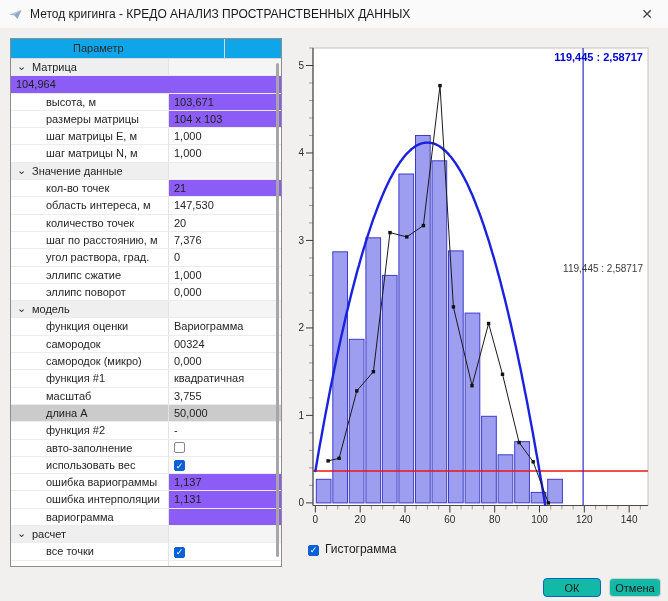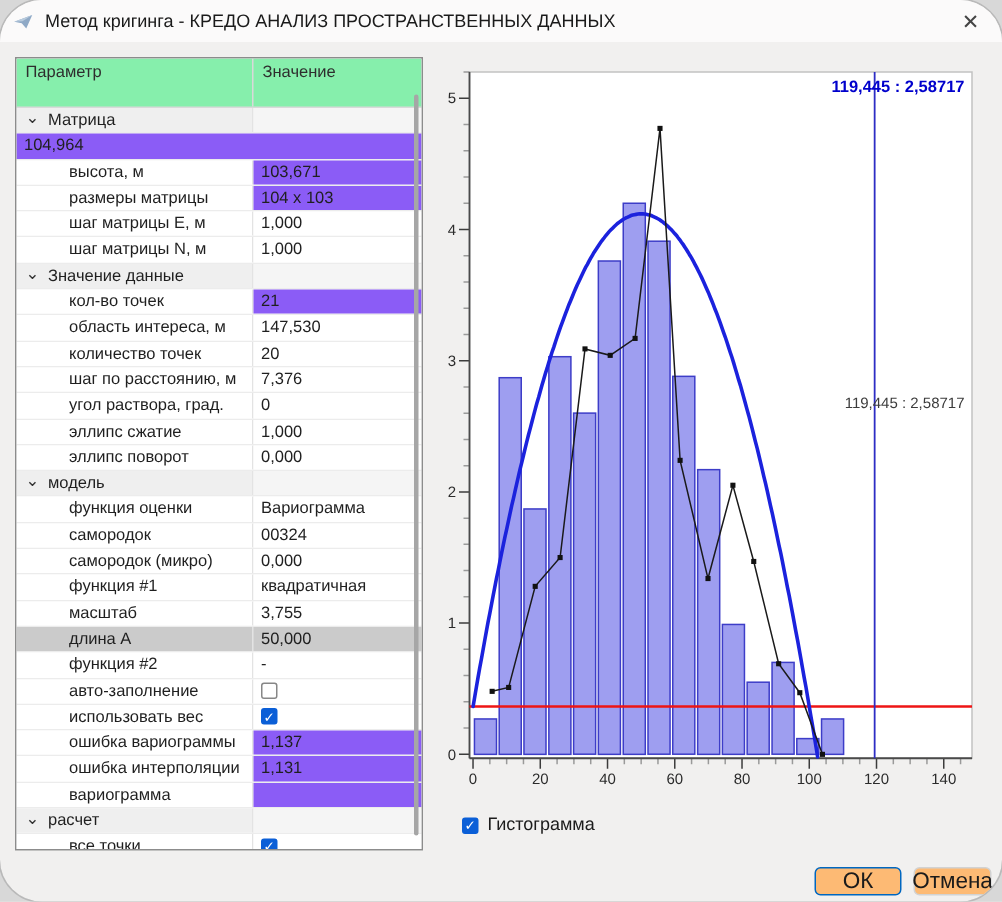--- a/index.html
+++ b/index.html
@@ -1,29 +1,28 @@
 <!DOCTYPE html>
 <html><head>
 <meta charset="utf-8">
 <style>
   html,body{margin:0;padding:0;background:#d8d8d8;}
   .dialog{
     position:relative;width:668px;height:601px;background:#f1f0ef;
     font-family:"Liberation Sans",sans-serif;color:#1f1f1f;overflow:hidden;
     outline:1px solid #b9b9b9;
-    border-radius:28px;
   }
   
   .titlebar{position:absolute;left:0;top:0;width:668px;height:28px;background:#fbfafa;}
   .app-icon{position:absolute;left:9px;top:7px;width:14px;height:14px;}
   .title-text{position:absolute;left:30px;top:7px;font-size:12px;color:#1a1a1a;white-space:nowrap;}
   .close-btn{position:absolute;right:6px;top:3px;width:30px;height:22px;display:flex;align-items:center;justify-content:center;font-size:14px;color:#444;cursor:pointer;}
   
   .ptable{position:absolute;left:10px;top:38px;width:272px;height:529px;background:#fff;border:1px solid #8c8c8c;box-sizing:border-box;overflow:hidden;font-size:11px;}
-  .thead{display:flex;height:33px;border-bottom:1px solid #d9d9d9;background:#86efac;box-sizing:border-box;justify-content:center;}
+  .thead{display:flex;height:20px;border-bottom:1px solid #d9d9d9;background:#0ea5e9;box-sizing:border-box;justify-content:center;}
   .thead .hcell{line-height:19px;color:#2e2e2e;overflow:hidden;white-space:nowrap;}
   .thead .h1{width:158px;padding-left:6px;border-right:1px solid #d9d9d9;box-sizing:border-box;}
   .thead .h2{flex:1;padding-left:6px;}
   .trow{display:flex;height:17.3px;box-sizing:border-box;border-bottom:1px solid #ececec;}
   .pcell{width:158px;padding-left:35px;box-sizing:border-box;background:#fff;border-right:1px solid #e3e3e3;overflow:hidden;white-space:nowrap;line-height:16px;}
   .vcell{flex:1;padding-left:5px;overflow:hidden;white-space:nowrap;line-height:16px;}
   .vcell.ro{background:#8b5cf6;}
   .vcell.ed{background:#fff;}
   .secp{display:flex;background:#efefef;padding-left:6px;gap:6px;}
   .secv{background:#f5f5f5;}
@@ -31,42 +30,41 @@
   .sel .pcell,.sel .vcell{background:#cbcbcb !important;}
   .cb{width:11px;height:11px;margin-top:2px;border:1px solid #878787;border-radius:2px;background:#fff;display:inline-flex;align-items:center;justify-content:center;font-size:9px;color:#fff;box-sizing:border-box;}
   .cb.on{background:#0b5fd7;border-color:#0b5fd7;}
   .vscroll{position:absolute;right:2px;top:24px;width:3px;height:494px;background:#a6a6a6;border-radius:2px;}
   
   .chart-wrap{position:absolute;left:295px;top:35px;width:373px;height:530px;}
   .chart-wrap svg{display:block;}
   
   .legend{position:absolute;left:308px;top:542px;display:flex;align-items:center;gap:6px;font-size:12px;color:#1c1c1c;}
   
-  .btn{position:absolute;height:19px;border-radius:4px;background:#fdba74;font-size:15px;color:#1b1b1b;display:flex;align-items:center;justify-content:center;box-sizing:border-box;cursor:pointer;}
+  .btn{position:absolute;height:19px;border-radius:4px;background:#14b8a6;font-size:11px;color:#1b1b1b;display:flex;align-items:center;justify-content:center;box-sizing:border-box;cursor:pointer;}
   .btn-ok{left:543px;top:578px;width:58px;border:1px solid #0067c0;}
   .btn-cancel{left:609px;top:578px;width:52px;border:1px solid #d2d2d2;}
 </style>
 </head>
 <body>
 
 <div class="dialog">
 
   <div class="titlebar">
     <svg class="app-icon" viewBox="0 0 14 14">
       <polygon points="0.5,7.5 12.5,3 8.5,12 5.5,8.5" fill="#8fa9c6"></polygon>
       <polygon points="0.5,7.5 12.5,3 6,7.2" fill="#b9cbdd"></polygon>
     </svg>
     <span class="title-text">Метод кригинга - КРЕДО АНАЛИЗ ПРОСТРАНСТВЕННЫХ ДАННЫХ</span>
     <span class="close-btn">✕</span>
   </div>
 
   <div class="ptable">
     <div class="thead">
       <span class="hcell h1">Параметр</span>
-      <span class="hcell h2">Значение</span>
     </div>
     <div>
         <div class="trow">
           <span class="pcell secp" style="padding-left:6px">
             <span class="chev">⌄</span>
             <span>Матрица</span>
           </span>
           <span class="vcell secv"></span>
         </div>
         <div class="trow">

